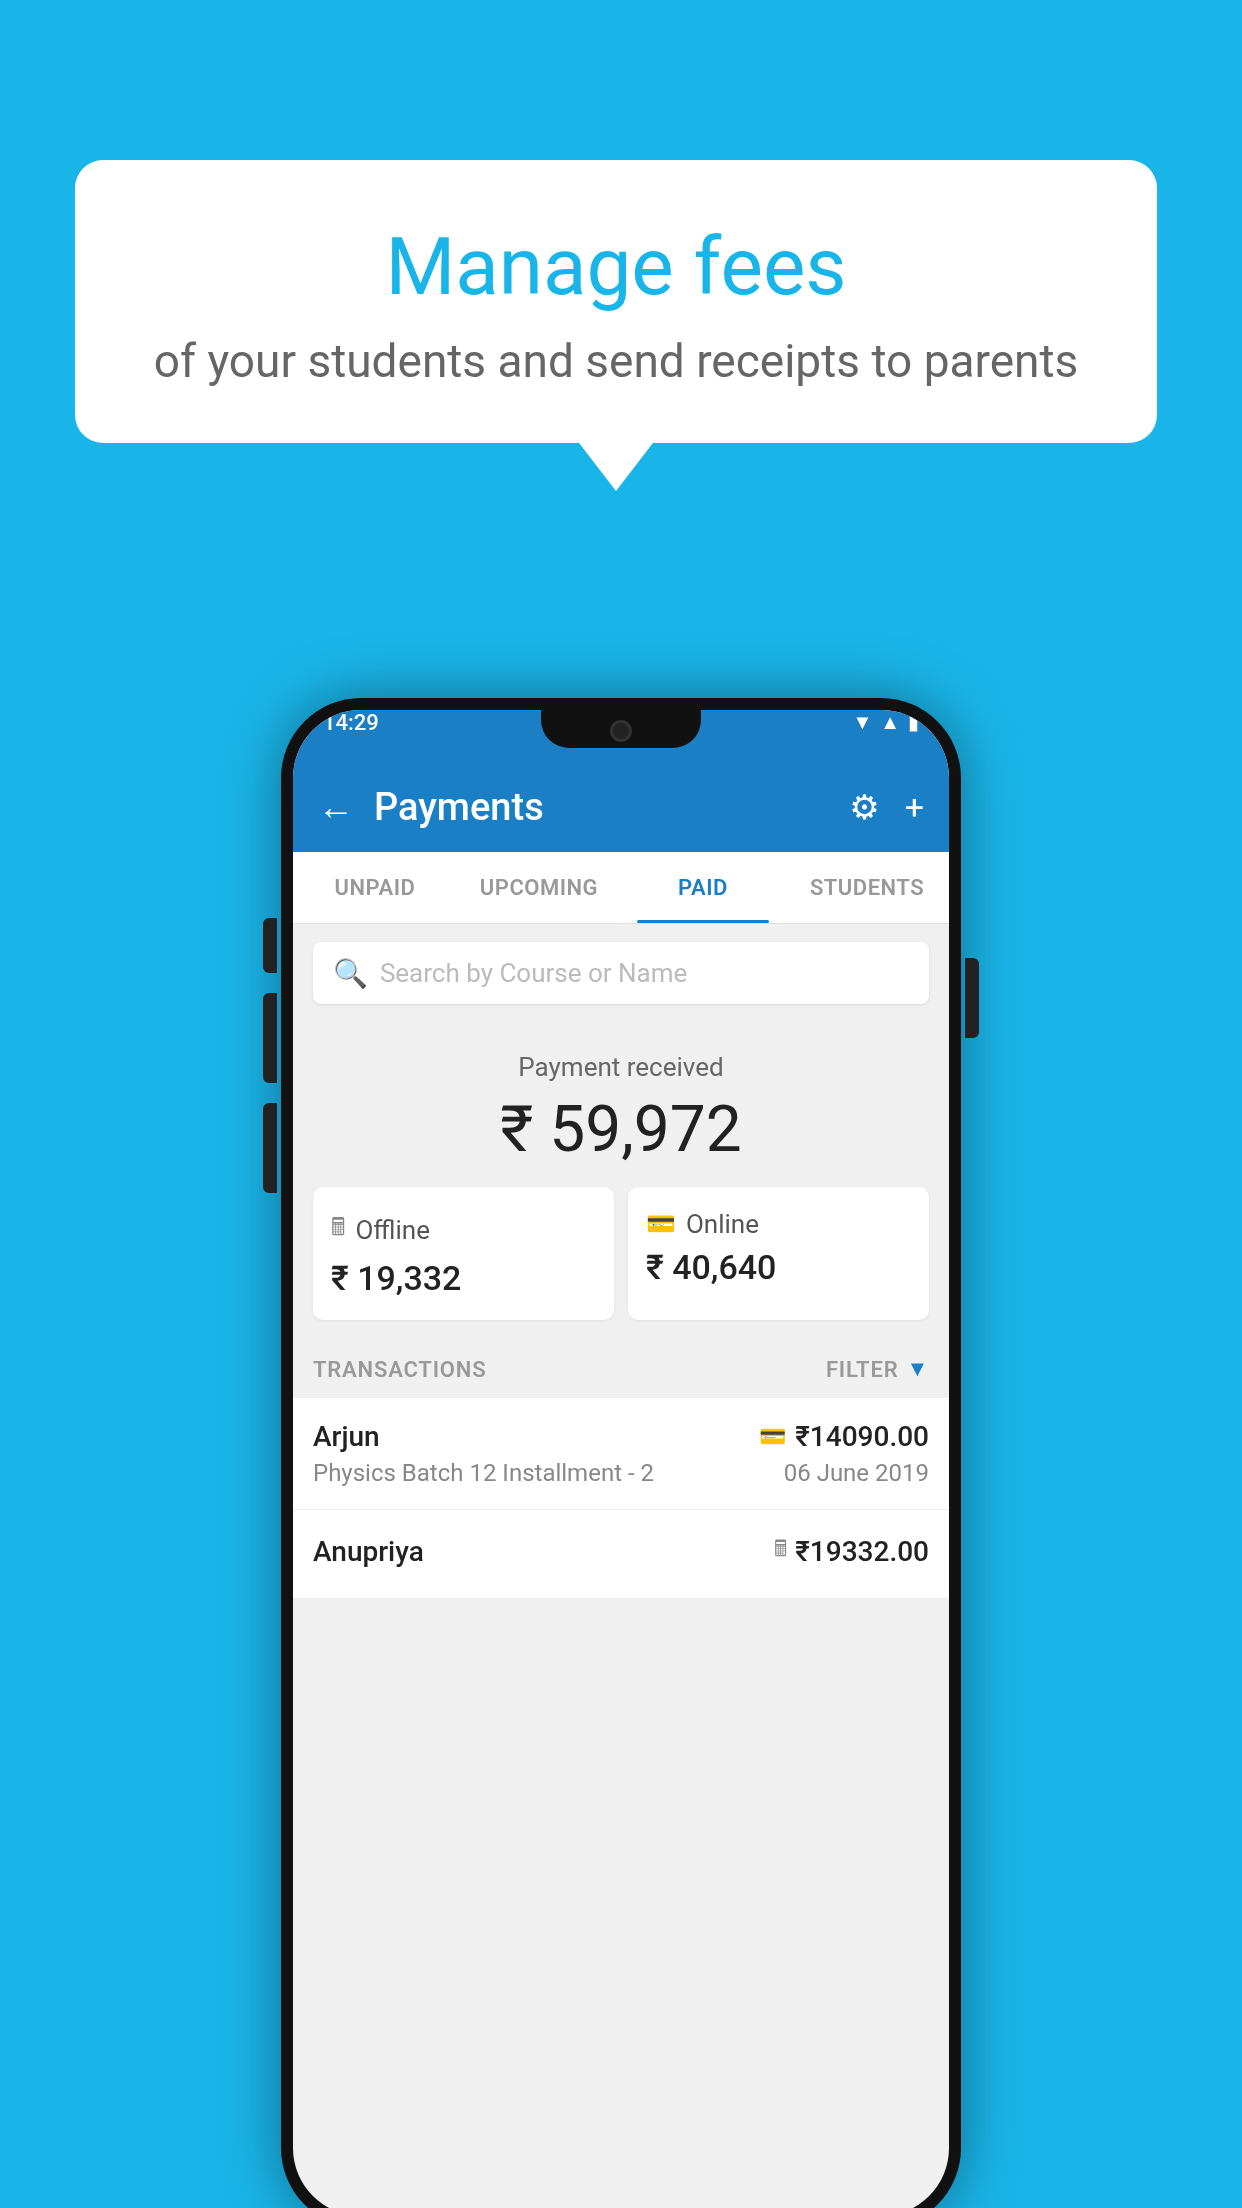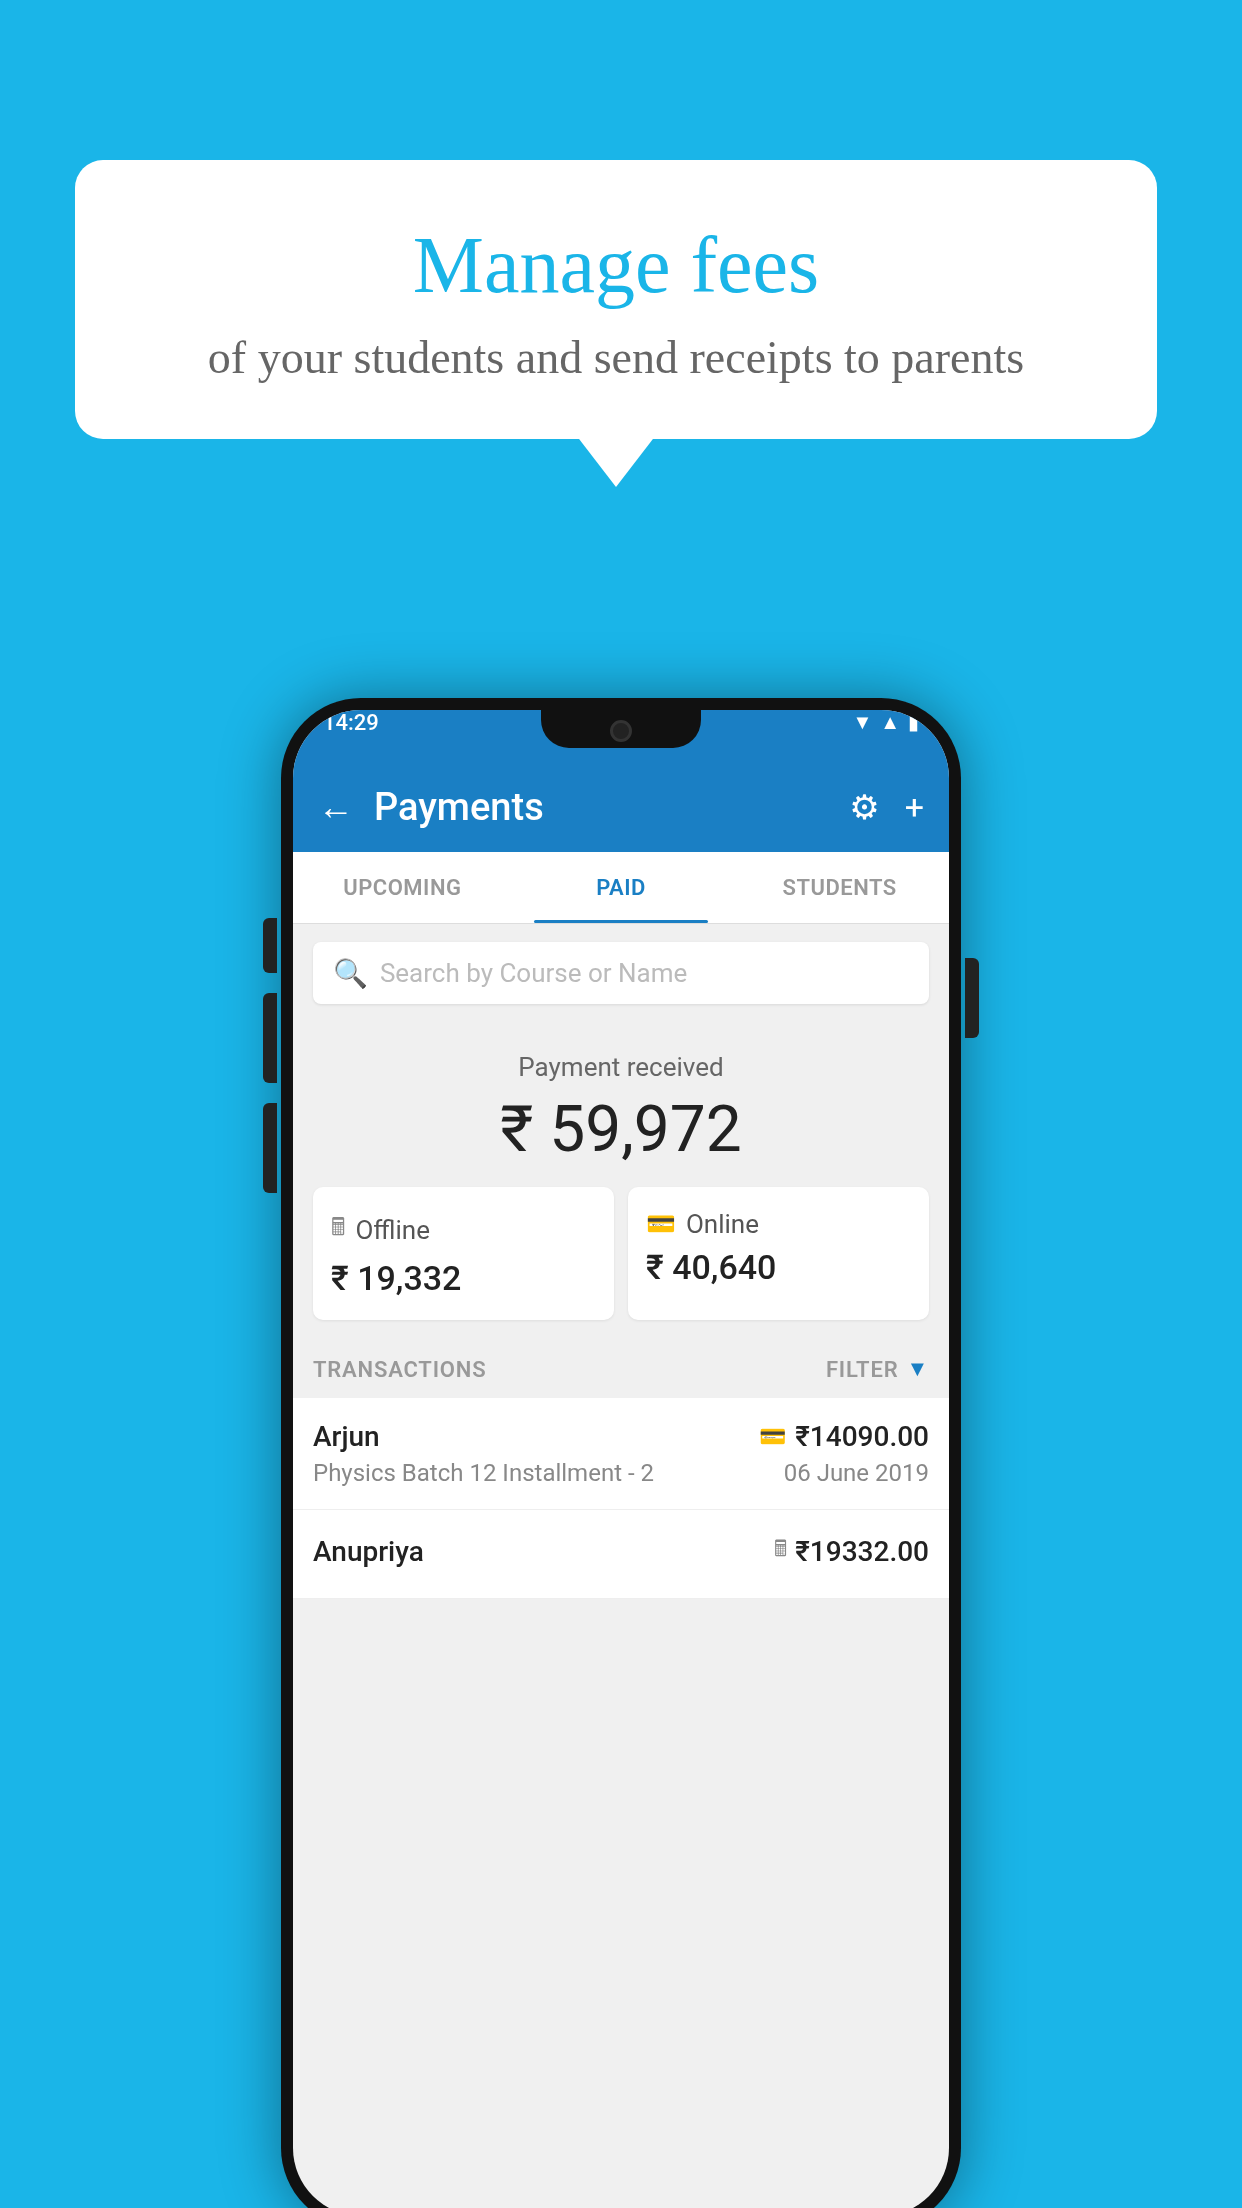--- a/index.html
+++ b/index.html
@@ -12,21 +12,20 @@
       overflow: hidden;
       position: relative;
     }
 
     
     .speech-bubble-container {
       position: absolute;
       top: 160px;
       left: 75px;
       right: 85px;
-      font-family: Liberation Serif, serif;
     }
 
     .speech-bubble {
       background: white;
       border-radius: 28px;
       padding: 60px 50px 55px;
       text-align: center;
       position: relative;
     }
 
@@ -451,20 +450,23 @@
       <div class="app-bar">
         <span class="app-bar-back">←</span>
         <span class="app-bar-title">Payments</span>
         <div class="app-bar-actions">
           <span class="app-bar-icon">⚙</span>
           <span class="app-bar-icon">+</span>
         </div>
       </div>
 
       <div class="tabs">
+        <div class="tab">
+          <span>UNPAID</span>
+        </div>
         <div class="tab">
           <span>UPCOMING</span>
         </div>
         <div class="tab active">
           <span>PAID</span>
         </div>
         <div class="tab">
           <span>STUDENTS</span>
         </div>
       </div>

